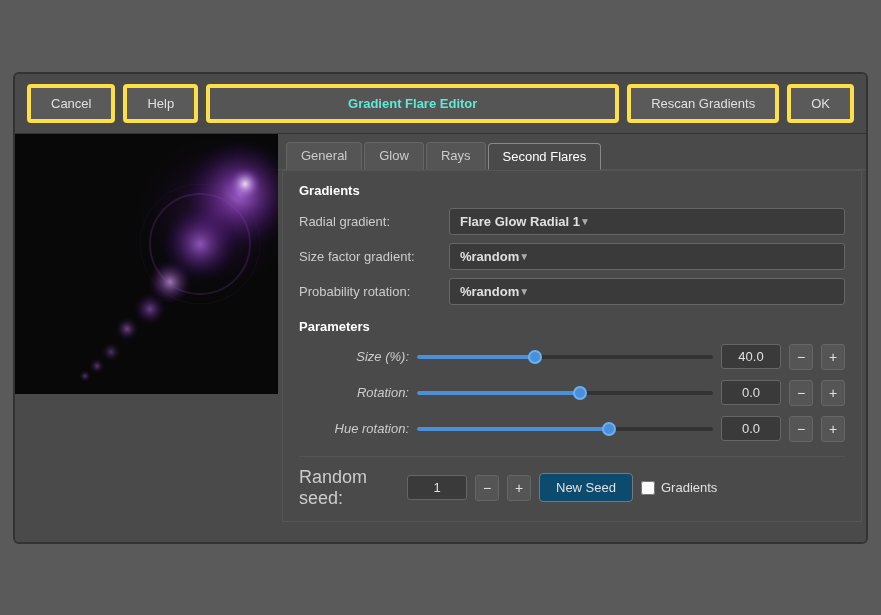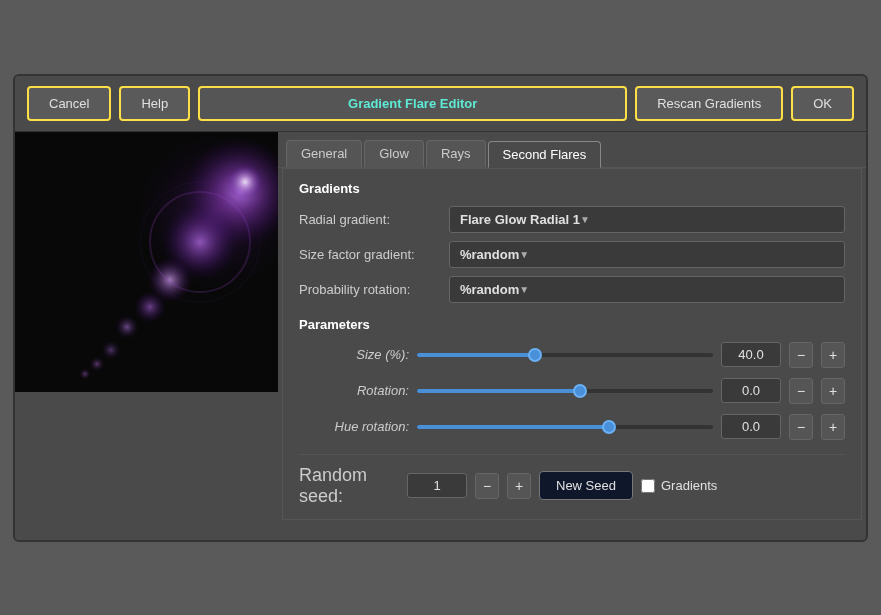--- a/index.html
+++ b/index.html
@@ -29,21 +29,21 @@
       background: #4a4a4a;
       padding: 10px 12px;
       display: flex;
       gap: 8px;
       border-bottom: 1px solid #333;
     }
 
     .toolbar button {
       padding: 8px 20px;
       border-radius: 4px;
-      border: 2px solid #fde047;
+      border: 4px solid #fde047;
       background: #5a5a5a;
       color: #e0e0e0;
       cursor: pointer;
       font-size: 13px;
     }
 
     .toolbar .title-btn {
       flex: 1;
       text-align: center;
       font-weight: bold;
@@ -294,21 +294,21 @@
       border: 1px solid #666;
       border-radius: 3px;
       padding: 4px 6px;
       color: #e0e0e0;
       font-size: 13px;
       text-align: center;
     }
 
     .new-seed-btn {
       padding: 6px 16px;
-      background: #0f172a;
+      background: #0c4a6e;
       border: 1px solid #777;
       border-radius: 4px;
       color: #e0e0e0;
       cursor: pointer;
       font-size: 13px;
     }
 
     .randomize-check {
       display: flex;
       align-items: center;

